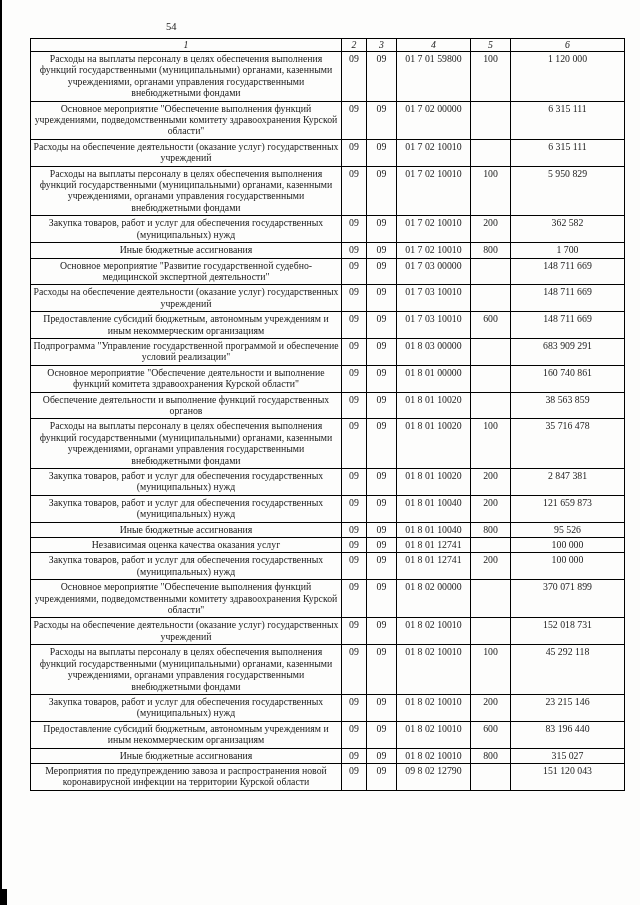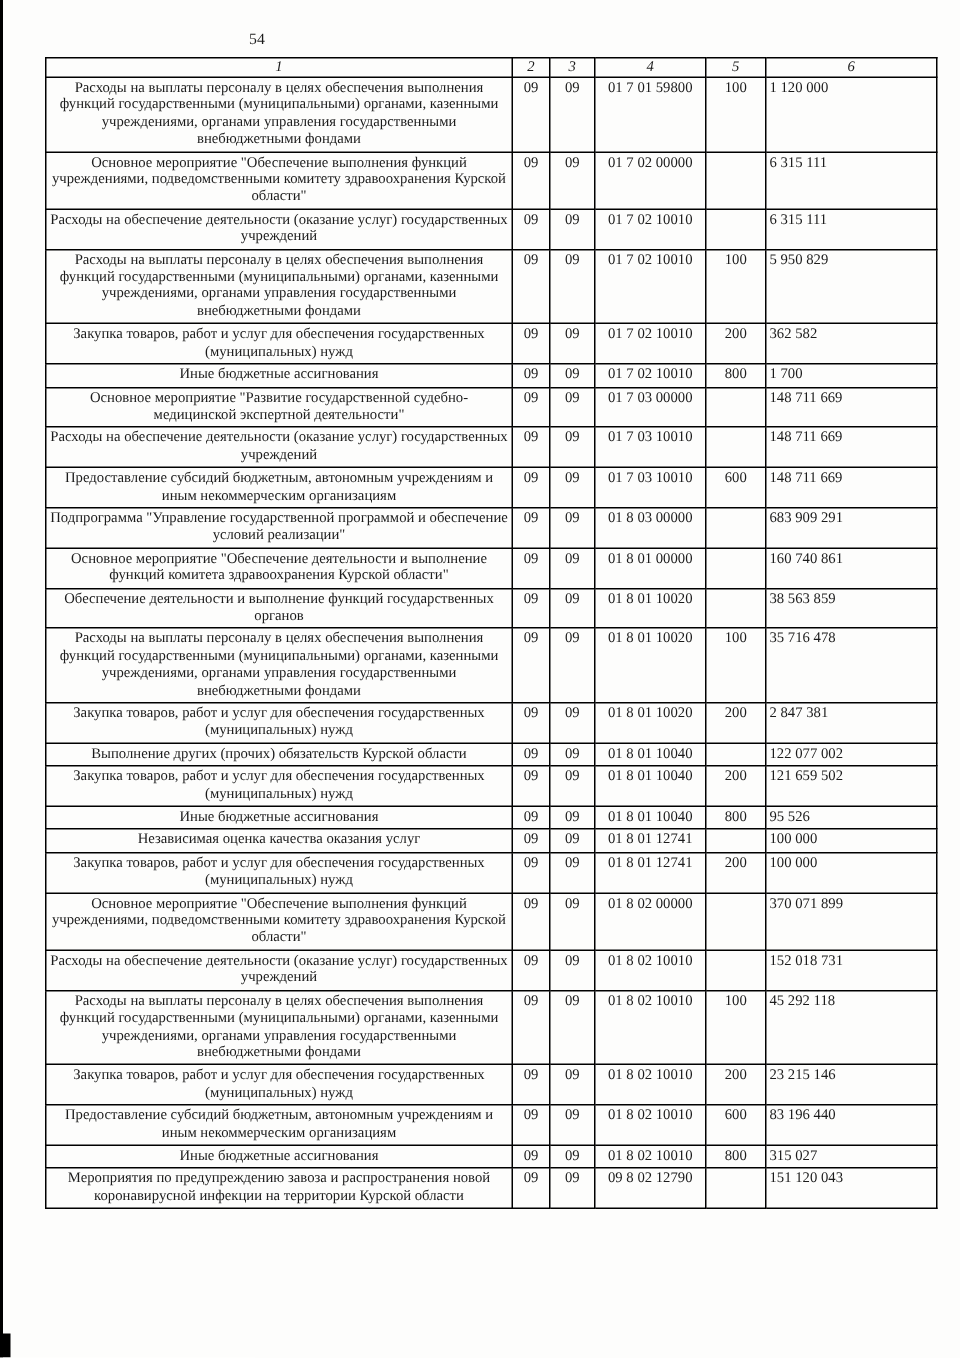--- a/index.html
+++ b/index.html
@@ -47,21 +47,21 @@
   }
   table.budget thead th {
     font-style: italic;
     font-weight: normal;
     text-align: center;
     padding: 0 0 1px 0;
     line-height: 11px;
   }
   td.c0 { text-align: center; }
   td.c1, td.c2, td.c3, td.c4 { text-align: center; white-space: nowrap; }
-  td.c5 { text-align: left; padding-right: 4px; white-space: nowrap; }
+  td.c5 { text-align: center; padding-right: 4px; white-space: nowrap; }
 </style>
 </head>
 <body>
 
 <div class="page">
   <div class="scan-edge-left"></div>
   <div class="scan-blob"></div>
 
   <div class="page-number">54</div>
 
@@ -191,34 +191,26 @@
         </tr>
         <tr>
           <td class="c0">Закупка товаров, работ и услуг для обеспечения государственных (муниципальных) нужд</td>
           <td class="c1">09</td>
           <td class="c2">09</td>
           <td class="c3">01 8 01 10020</td>
           <td class="c4">200</td>
           <td class="c5">2 847 381</td>
         </tr>
         <tr>
-          <td class="c0">Выполнение других (прочих) обязательств Курской области</td>
+          <td class="c0">Закупка товаров, работ и услуг для обеспечения государственных (муниципальных) нужд</td>
           <td class="c1">09</td>
           <td class="c2">09</td>
           <td class="c3">01 8 01 10040</td>
-          <td class="c4"></td>
-          <td class="c5">122 077 002</td>
-        </tr>
-        <tr>
-          <td class="c0">Закупка товаров, работ и услуг для обеспечения государственных (муниципальных) нужд</td>
-          <td class="c1">09</td>
-          <td class="c2">09</td>
-          <td class="c3">01 8 01 10040</td>
-          <td class="c4">200</td>
-          <td class="c5">121 659 502</td>
+          <td class="c4">200</td>
+          <td class="c5">121 659 873</td>
         </tr>
         <tr>
           <td class="c0">Иные бюджетные ассигнования</td>
           <td class="c1">09</td>
           <td class="c2">09</td>
           <td class="c3">01 8 01 10040</td>
           <td class="c4">800</td>
           <td class="c5">95 526</td>
         </tr>
         <tr>

